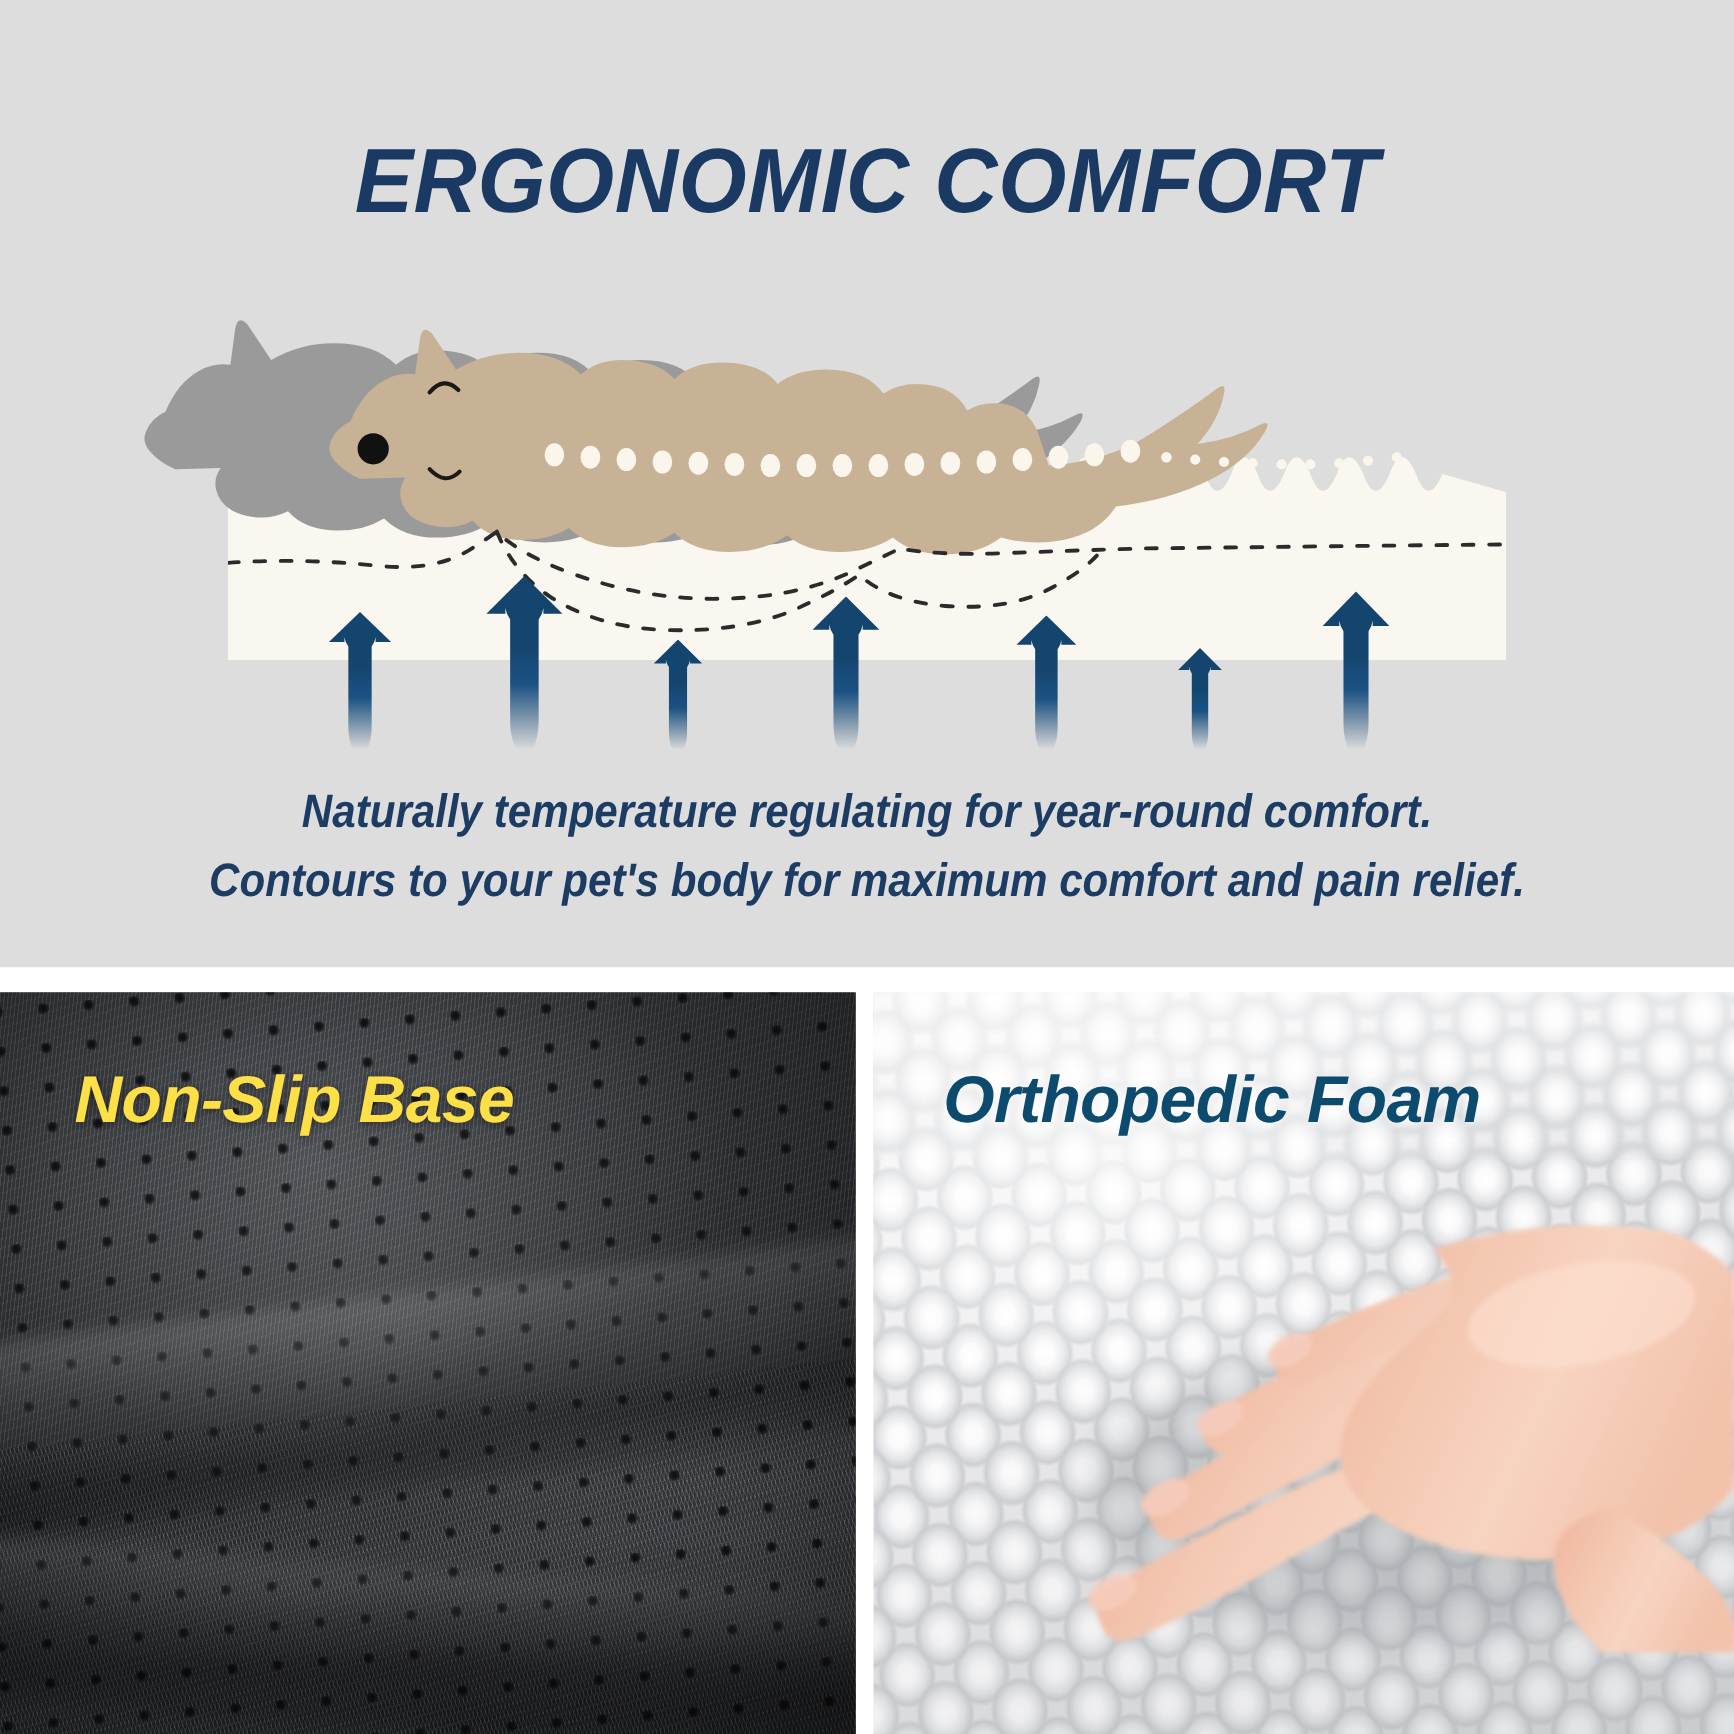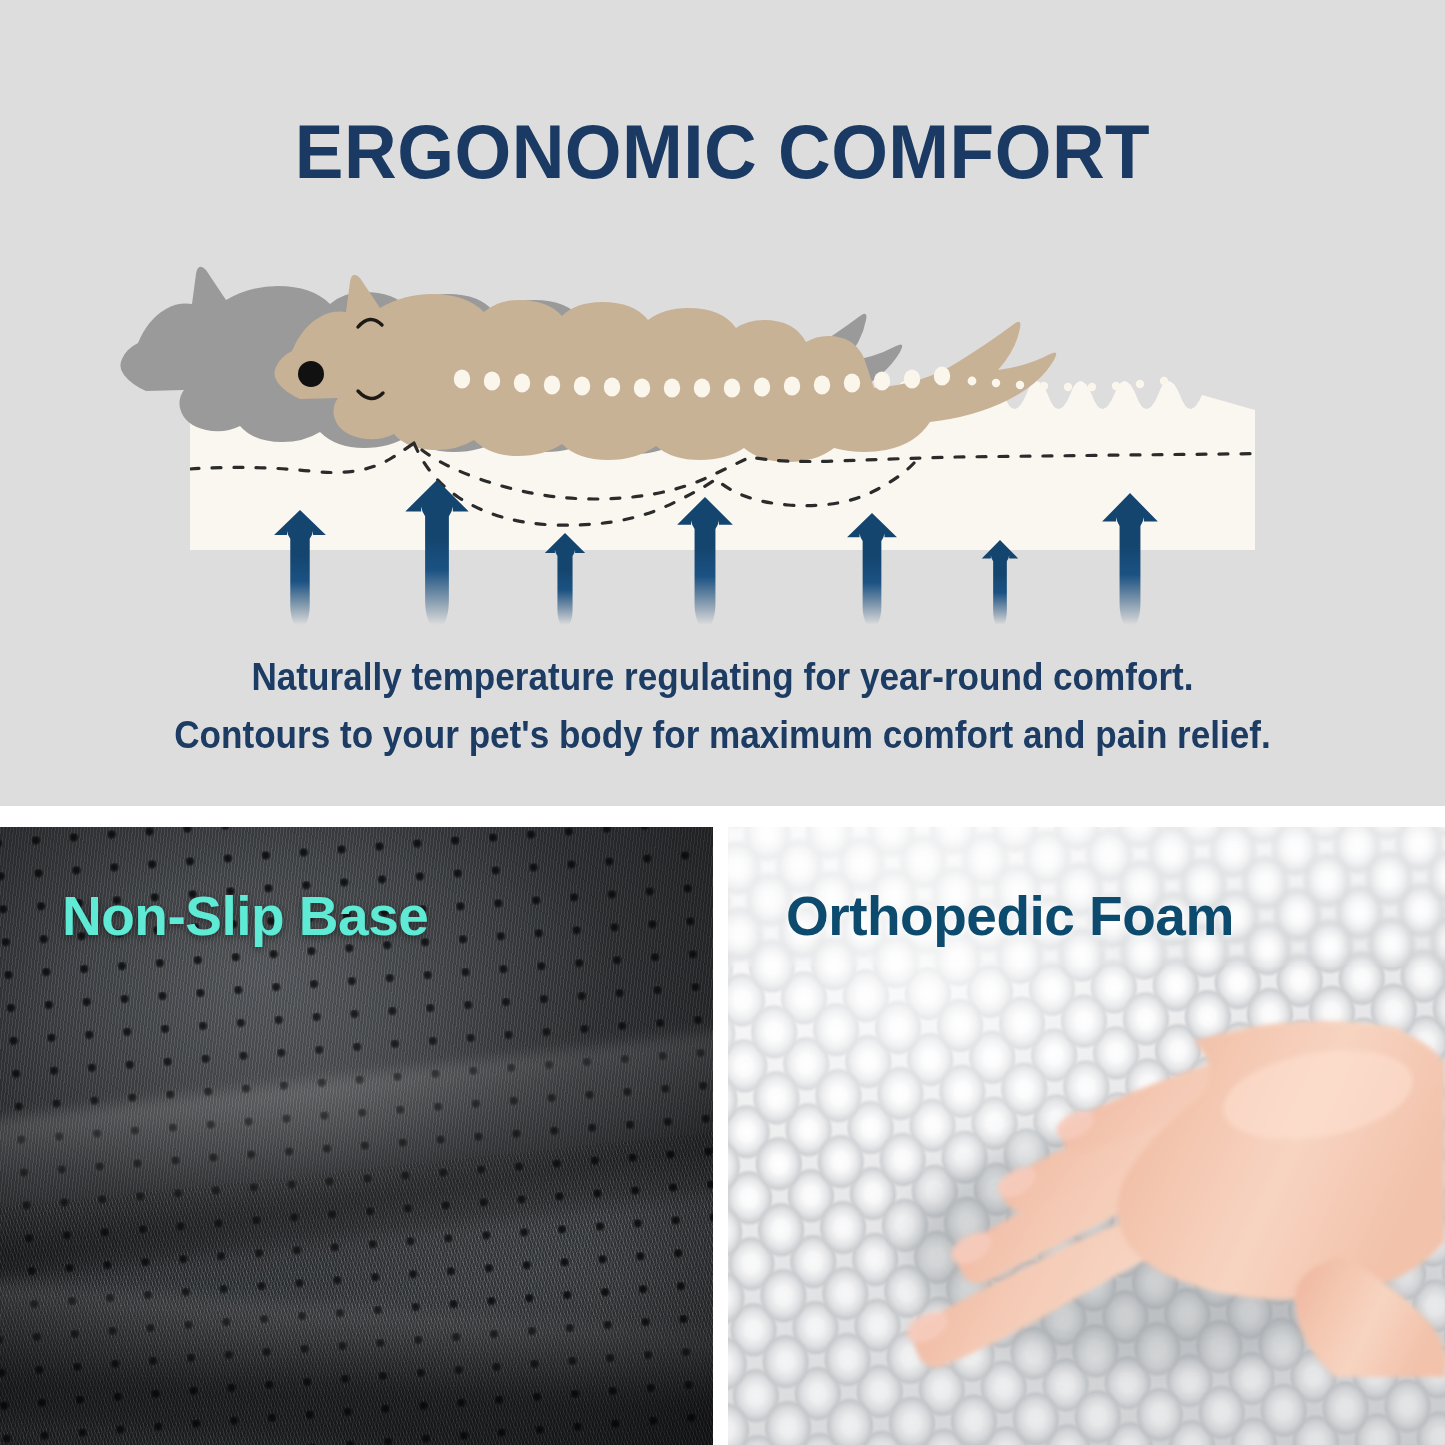--- a/index.html
+++ b/index.html
@@ -10,20 +10,21 @@
     background: #ffffff;
     font-family: "Liberation Sans", sans-serif;
     overflow: hidden;
   }
 
   #page {
     position: relative;
     width: 1445px;
     height: 1084px;
     background: #ffffff;
+    font-style: italic;
   }
 
   
   .hero {
     position: absolute;
     left: 0; top: 0;
     width: 1445px;
     height: 806px;
     background: #dddddd;
     overflow: hidden;
@@ -86,21 +87,21 @@
     top: 58px;
     font-family: "Liberation Sans", sans-serif;
     font-weight: bold;
     font-size: 55px;
     line-height: 62px;
     letter-spacing: -0.5px;
     z-index: 6;
   }
   .panel-left .panel-label {
     left: 62px;
-    color: #5eead4;
+    color: #fde047;
     text-shadow: 0 2px 7px rgba(0,0,0,0.45);
   }
   .panel-right .panel-label {
     left: 58px;
     color: #0c4a6e;
     text-shadow: 0 2px 6px rgba(255,255,255,0.75);
   }
 
   
   .fabric-base {

